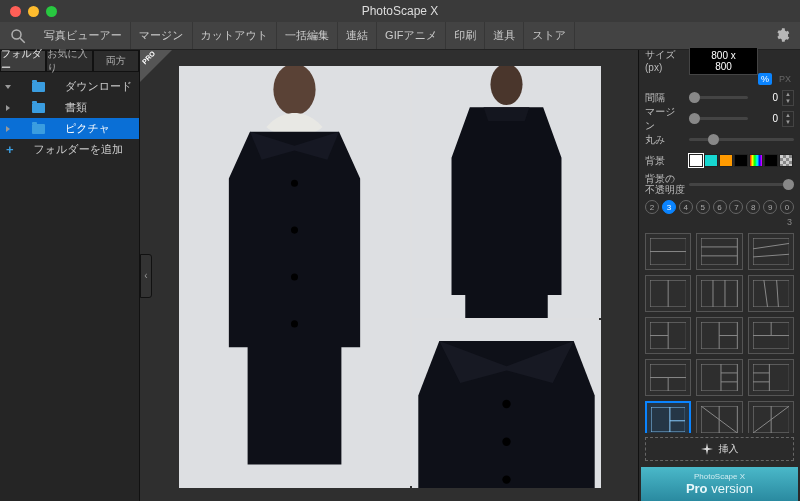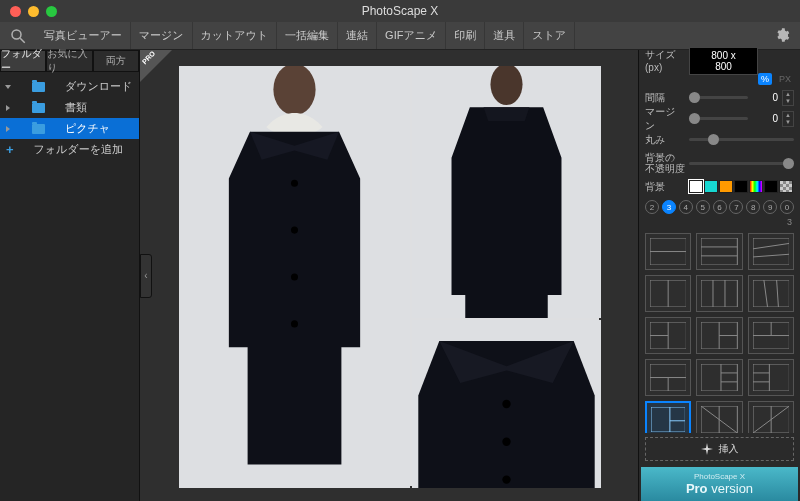--- a/index.html
+++ b/index.html
@@ -204,37 +204,37 @@
           <div>▲</div>
           <div>▼</div>
         </div>
     </div>
     <div class="rrow">
       <span class="rlab">丸み</span>
       <div class="slider">
           <div class="thumb" style="left:18%"></div>
         </div>
     </div>
-    <div class="rrow" style="height:26px">
-      <span class="rlab" style="white-space:pre-line;line-height:1.1">背景の
-不透明度</span>
-      <div class="slider">
-          <div class="thumb" style="left:calc(100% - 11px)"></div>
-        </div>
-    </div>
     <div class="rrow">
       <span class="rlab">背景</span>
       <div class="swatches" id="swatches">
           <div class="sw sel" style="background: rgb(255, 255, 255);"></div>
           <div class="sw" style="background: rgb(23, 215, 209);"></div>
           <div class="sw" style="background: rgb(255, 154, 0);"></div>
           <div class="sw" style="background: rgb(0, 0, 0);"></div>
           <div class="sw" style="background: linear-gradient(90deg, red, yellow, lime, cyan, blue, magenta);"></div>
           <div class="sw" style="background: rgb(0, 0, 0);"></div>
           <div class="sw" style="background: repeating-conic-gradient(rgb(136, 136, 136) 0deg, rgb(136, 136, 136) 25%, rgb(204, 204, 204) 0deg, rgb(204, 204, 204) 50%) 0px 0px / 6px 6px;"></div>
+        </div>
+    </div>
+    <div class="rrow" style="height:26px">
+      <span class="rlab" style="white-space:pre-line;line-height:1.1">背景の
+不透明度</span>
+      <div class="slider">
+          <div class="thumb" style="left:calc(100% - 11px)"></div>
         </div>
     </div>
     <div class="numcircles" id="ncircles">
         <div class="ncir">2</div>
         <div class="ncir sel">3</div>
         <div class="ncir">4</div>
         <div class="ncir">5</div>
         <div class="ncir">6</div>
         <div class="ncir">7</div>
         <div class="ncir">8</div>

